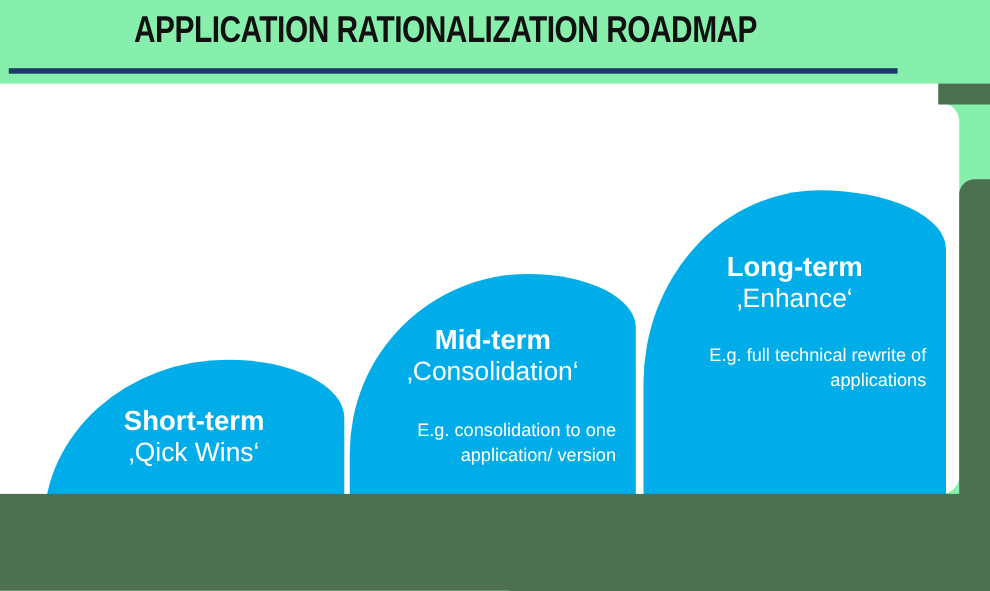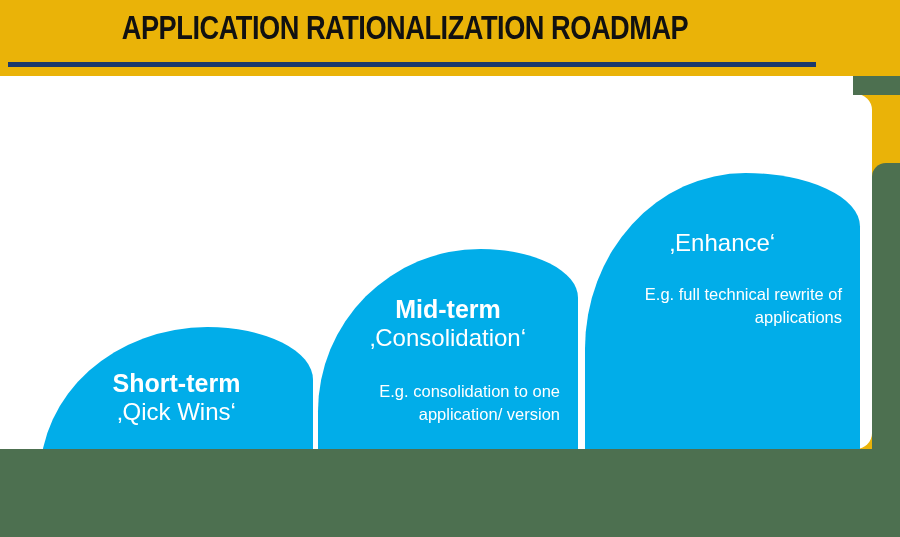--- a/index.html
+++ b/index.html
@@ -11,21 +11,21 @@
     height: 537px;
     overflow: hidden;
     font-family: "Liberation Sans", sans-serif;
     background: #4d7050;
   }
 
   #canvas {
     position: relative;
     width: 900px;
     height: 537px;
-    background: #eab308;
+    background: #86efac;
   }
 
   
   .white-panel {
     position: absolute;
     background: #ffffff;
   }
   #white-upper {
     left: 0;
     top: 76px;
@@ -213,20 +213,21 @@
     <div class="arch" id="arch-1">
       <div class="arch-inner">
         <div class="arch-heading">Short-term</div>
         <div class="arch-sub">‚Qick Wins‘</div>
         <div class="arch-desc">E.g. retirement of low value application</div>
       </div>
     </div>
 
     <div class="arch" id="arch-3">
       <div class="arch-inner">
+        <div class="arch-heading">Long-term</div>
         <div class="arch-sub">‚Enhance‘</div>
         <div class="arch-desc">E.g. full technical rewrite of applications</div>
       </div>
     </div>
 
   </div>
 
   <div id="green-bottom"></div>
   <div id="green-right-upper"></div>
   <div id="green-right-lower"></div>

